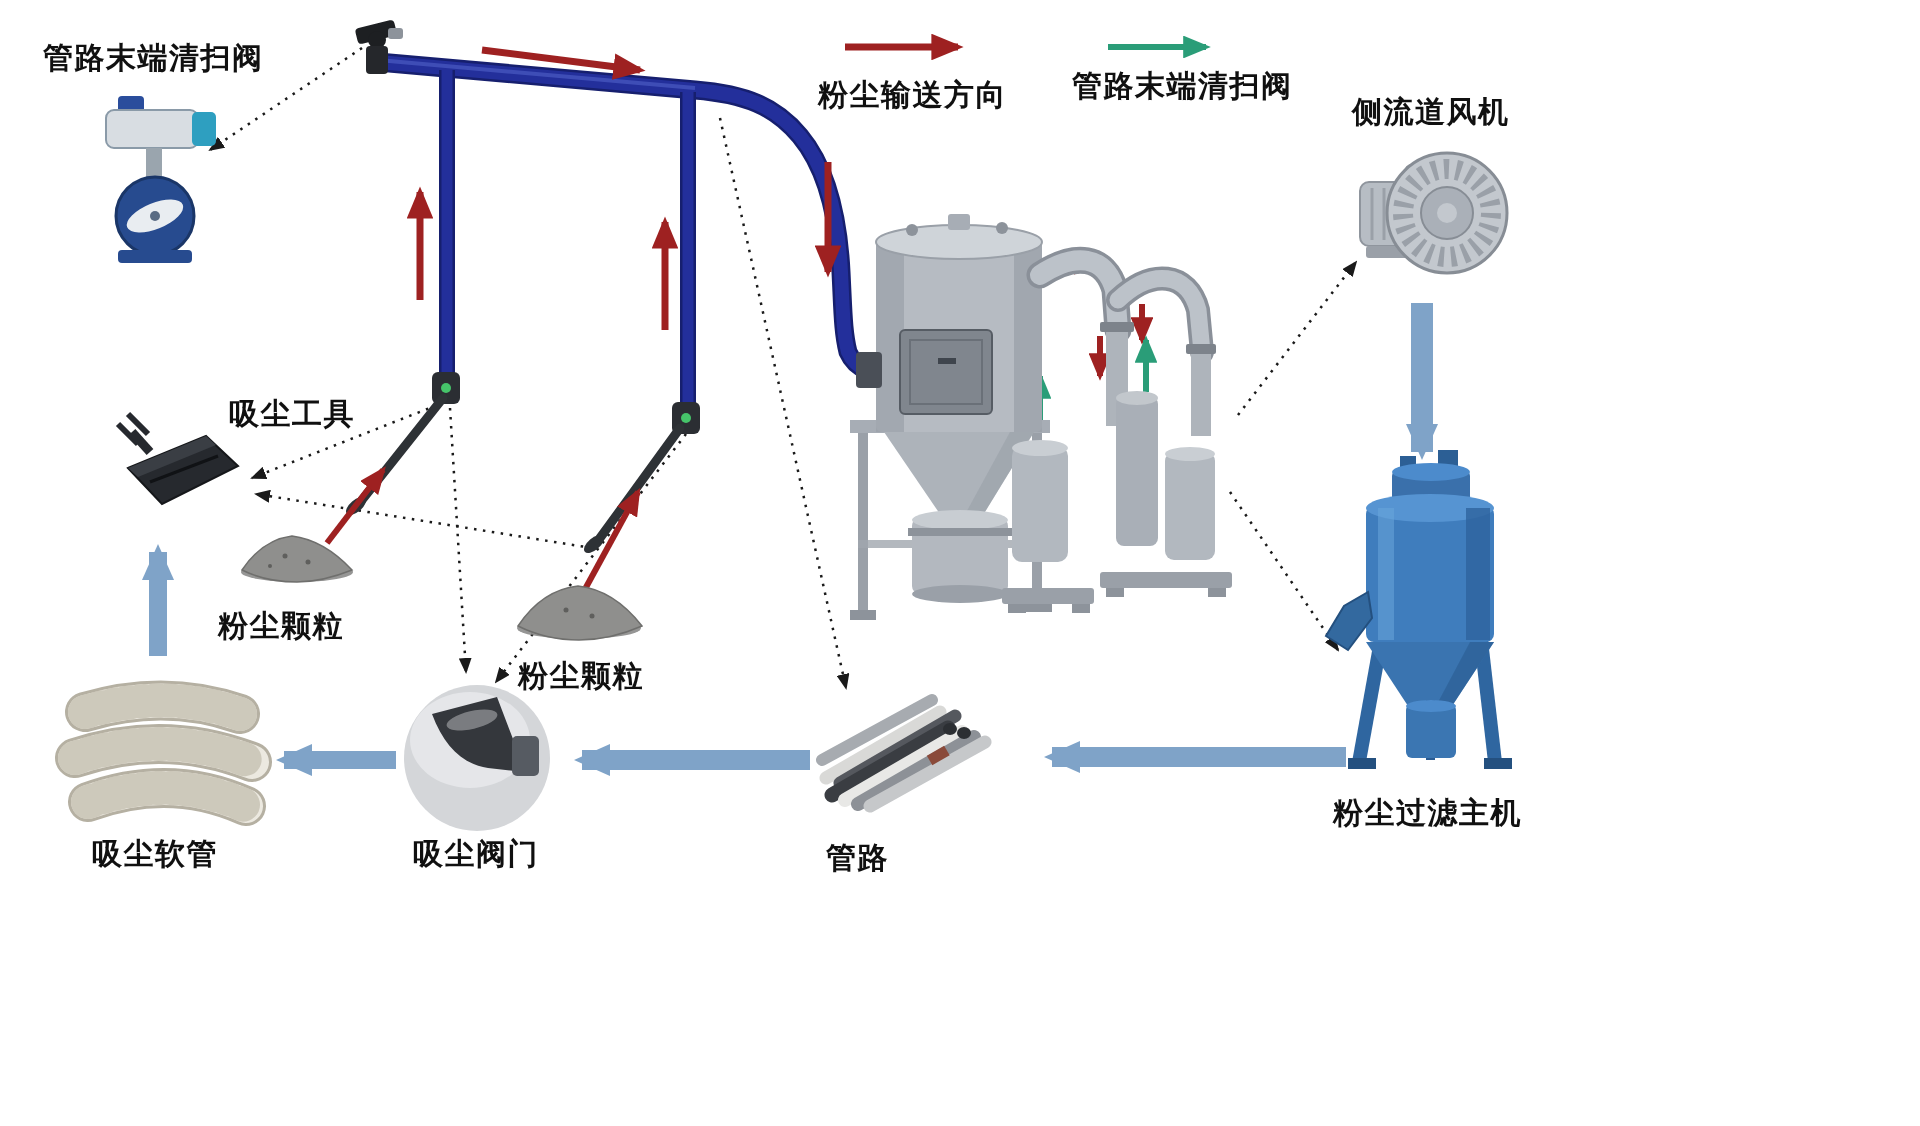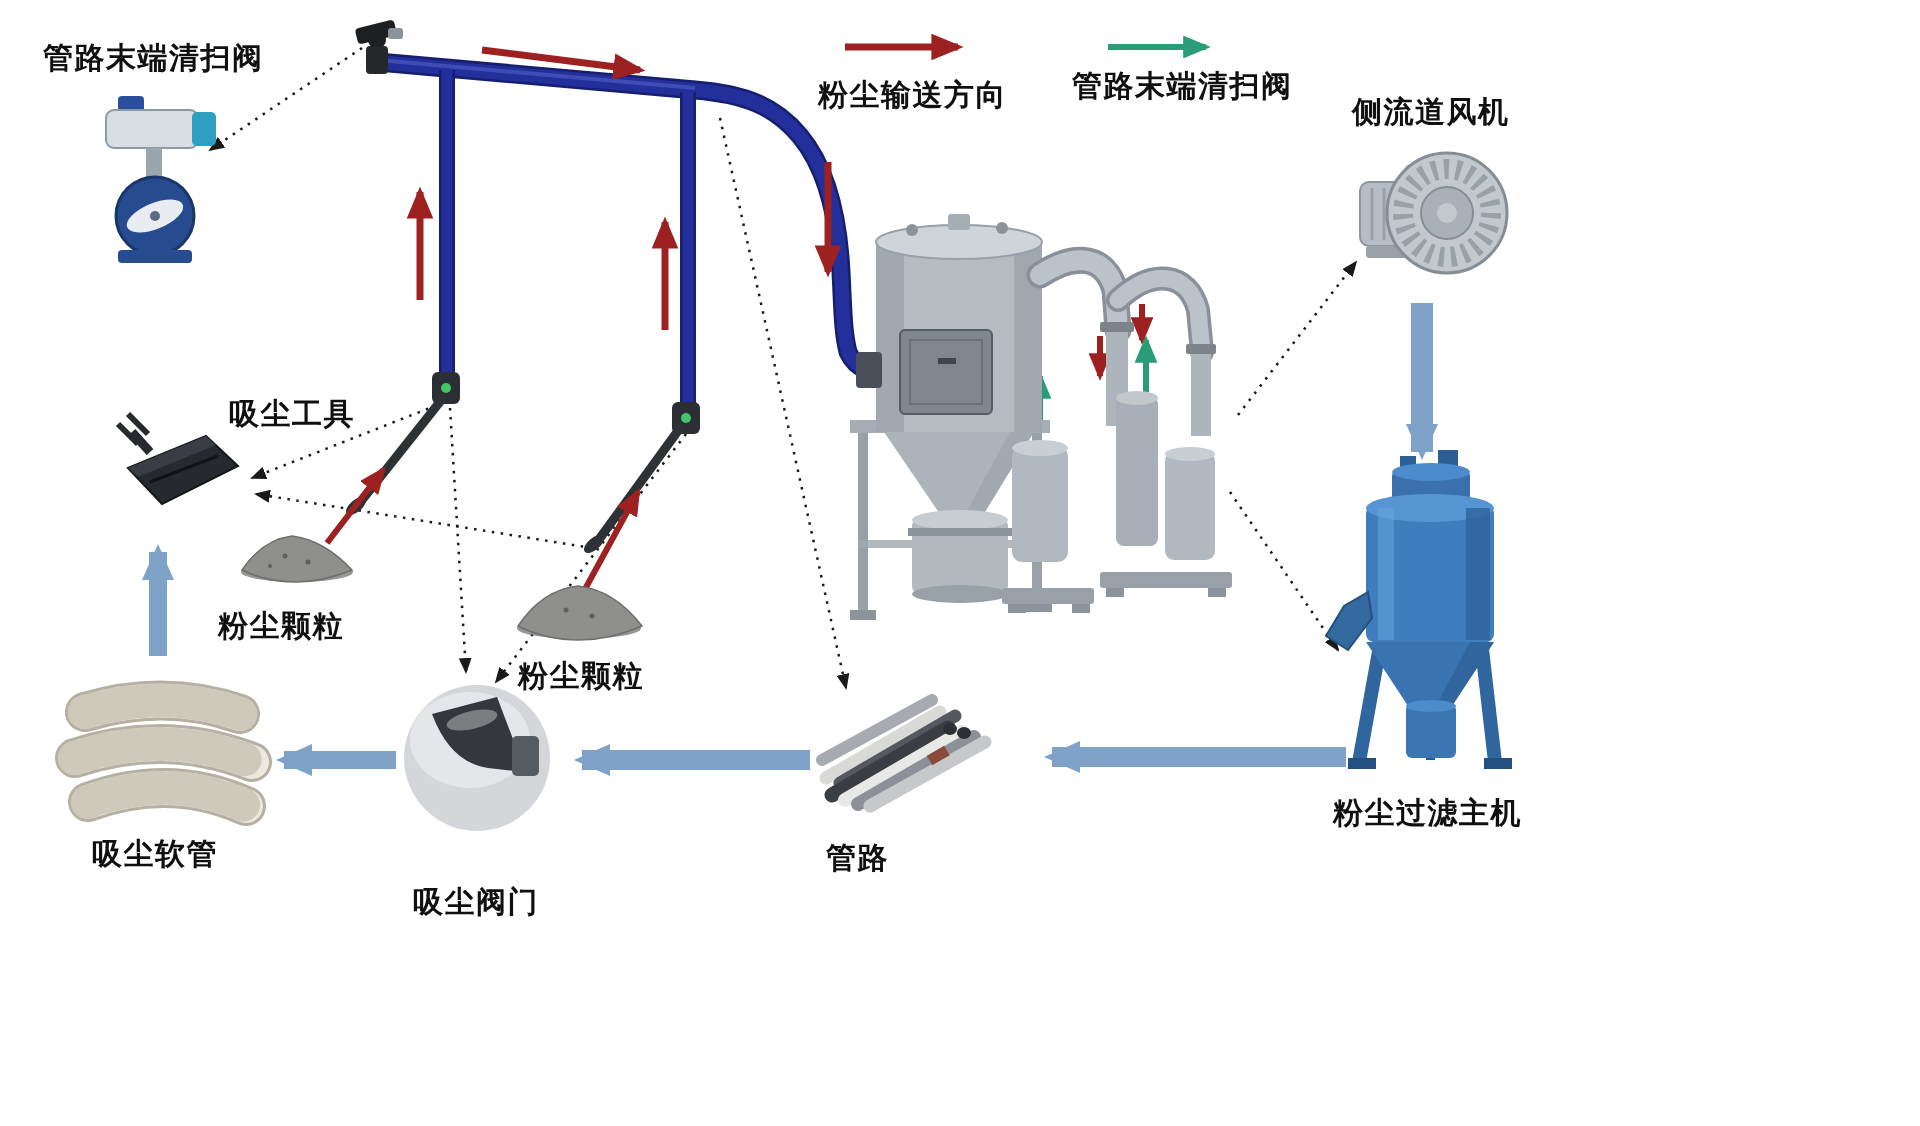--- a/index.html
+++ b/index.html
@@ -284,21 +284,21 @@
   <div class="label" style="left:1352px; top:92px;">侧流道风机</div>
 
   <div class="label" style="left:197px; top:394px;margin-left:32px;">吸尘工具</div>
 
   <div class="label" style="left:218px; top:606px;">粉尘颗粒</div>
 
   <div class="label" style="left:518px; top:656px;">粉尘颗粒</div>
 
   <div class="label" style="left:92px; top:834px;">吸尘软管</div>
 
-  <div class="label" style="left:413px; top:834px;margin-top:48px;">吸尘阀门</div>
+  <div class="label" style="left:413px; top:834px;">吸尘阀门</div>
 
   <div class="label" style="left:826px; top:838px;">管路</div>
 
   <div class="label" style="left:1333px; top:793px;">粉尘过滤主机</div>
 
   <div class="bottom-bar"></div>
 
 </div>
 
 </body></html>

